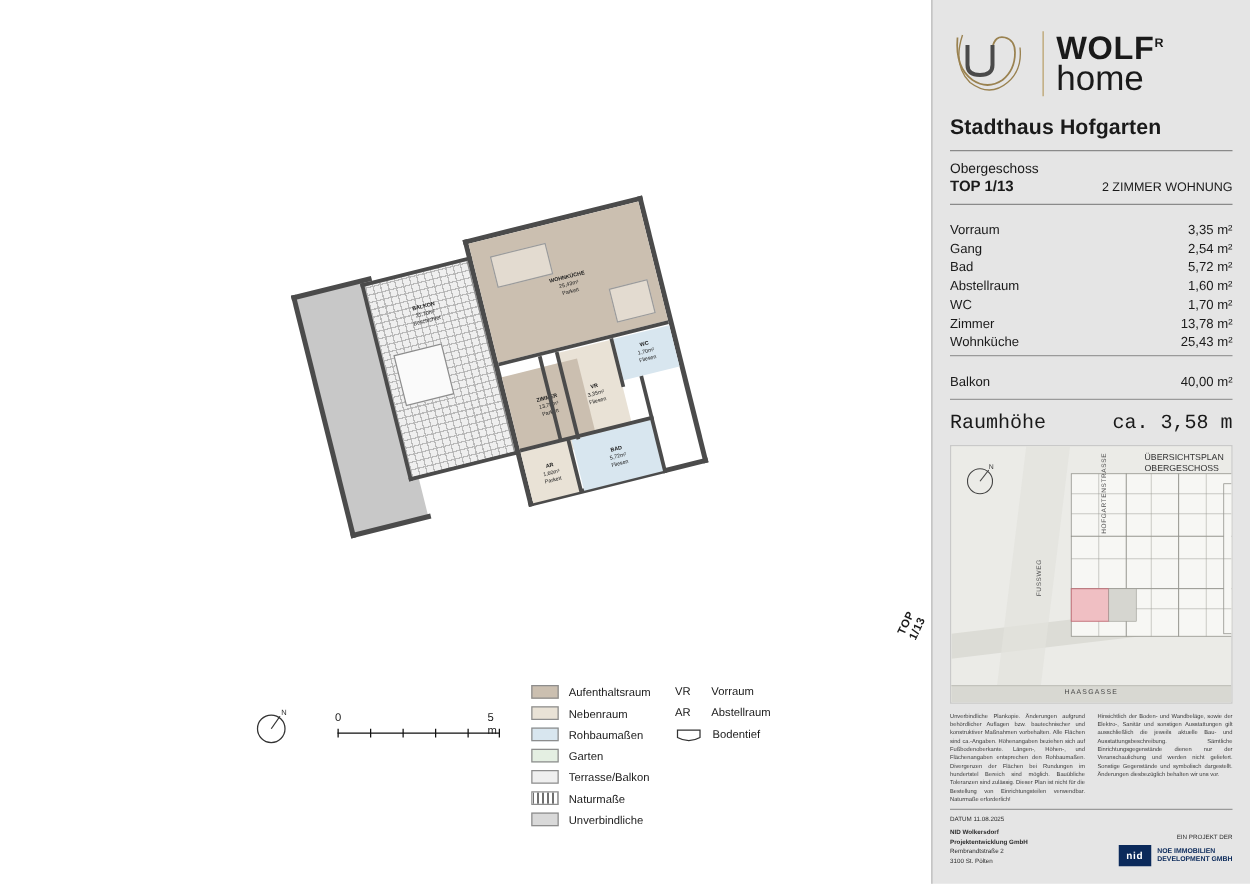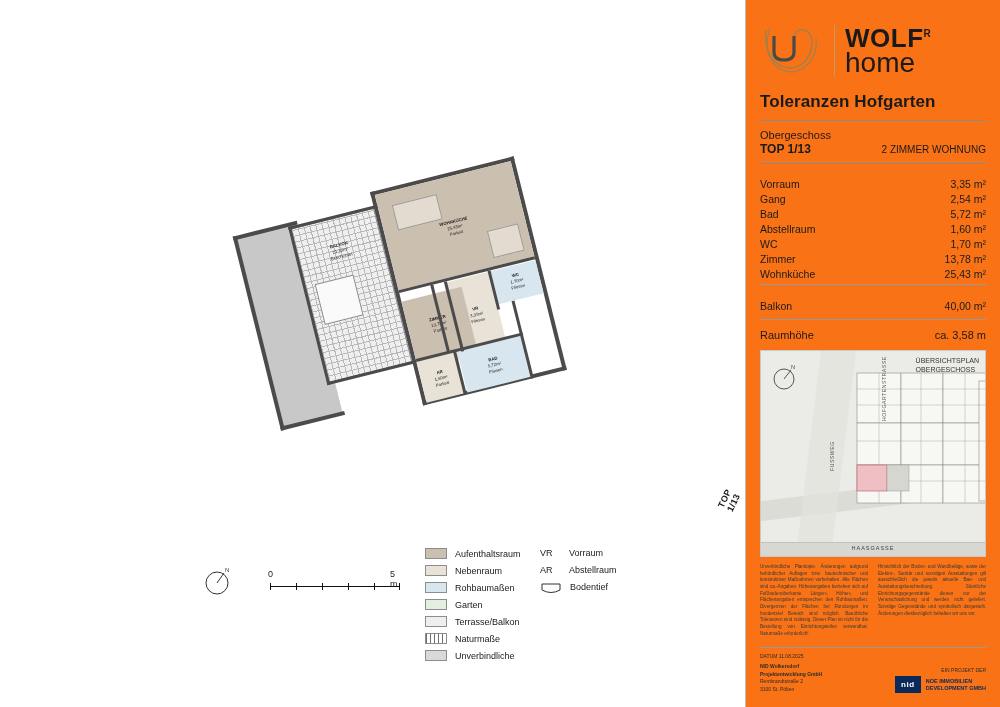--- a/index.html
+++ b/index.html
@@ -6,21 +6,21 @@
   body{
     width:1000px;height:707px;background:#ffffff;
     font-family:"Liberation Sans", sans-serif;
     color:#1a1a1a;overflow:hidden;position:relative;
   }
   .page{position:absolute;inset:0;background:#fff;}
 
   
   .panel{
     position:absolute;right:0;top:0;width:255px;height:707px;
-    border-left:1px solid #b9b9b9;background:#f97316;
+    border-left:1px solid #b9b9b9;background:#e5e5e5;
     box-sizing:border-box;padding:0 14px;
   }
   .logo-row{display:flex;align-items:center;gap:10px;padding-top:22px;}
   .logo-mark{width:64px;height:58px;flex:0 0 auto;}
   .logo-div{width:1px;height:52px;background:#b9a06a;}
   .logo-text{line-height:1;}
   .logo-wolf{font-size:26px;font-weight:bold;letter-spacing:.5px;color:#1a1a1a;}
   .logo-wolf sup{font-size:10px;vertical-align:super;font-weight:bold;}
   .logo-home{font-size:28px;color:#1a1a1a;font-weight:normal;margin-top:-2px;}
   .project-title{font-size:17px;font-weight:bold;margin-top:12px;letter-spacing:.1px;}
@@ -31,21 +31,21 @@
   .top-id{font-size:12px;font-weight:bold;}
   .top-type{font-size:10px;}
 
   .areas{margin-top:12px;}
   .arow{display:flex;justify-content:space-between;font-size:10.5px;padding:1.5px 0;}
   .arow.total{font-weight:normal;}
   .sep{height:1px;background:#9a9a9a;margin:3px 0 4px;}
   .sep2{height:1px;background:#9a9a9a;margin:6px 0 7px;}
   .gap{height:9px;}
 
-  .room-h{display:flex;justify-content:space-between;font-size:11px;padding:2px 0;}
+  .room-h{display:flex;justify-content:space-between;font-size:16px;padding:2px 0;font-family:Liberation Mono, monospace;}
 
   
   .overview{position:relative;margin-top:7px;height:205px;border:1px solid #c9c9c9;background:#e9e9e5;overflow:hidden;}
   .ov-label{position:absolute;right:6px;top:6px;font-size:7px;line-height:1.25;text-align:left;color:#333;}
   .compass2{position:absolute;left:7px;top:9px;width:34px;height:34px;}
   .ov-street{position:absolute;font-size:5.2px;color:#555;letter-spacing:.5px;}
   .ov-bottom{position:absolute;left:0;right:0;bottom:0;height:13px;background:#d8d8d2;border-top:1px solid #c2c2bc;}
   .ov-bottom span{position:absolute;left:50%;transform:translateX(-50%);top:2px;font-size:5.5px;letter-spacing:1px;color:#444;}
 
   .notes{display:flex;gap:10px;margin-top:7px;}
@@ -299,21 +299,21 @@
           <path d="M10 6 Q2 30 16 44 Q32 56 46 44 Q58 34 56 16" fill="none" stroke="#9a8250" stroke-width="1.1"></path>
         </svg>
       </span>
       <span class="logo-div"></span>
       <span class="logo-text">
         <div class="logo-wolf"><span>WOLF</span><sup>R</sup></div>
         <div class="logo-home">home</div>
       </span>
     </div>
 
-    <div class="project-title">Toleranzen Hofgarten</div>
+    <div class="project-title">Stadthaus Hofgarten</div>
     <div class="rule"></div>
 
     <div class="floor">Obergeschoss</div>
     <div class="toprow">
       <span class="top-id">TOP 1/13</span>
       <span class="top-type">2 ZIMMER WOHNUNG</span>
     </div>
     <div class="rule" style="margin-top:7px;"></div>
 
     <div class="areas">

